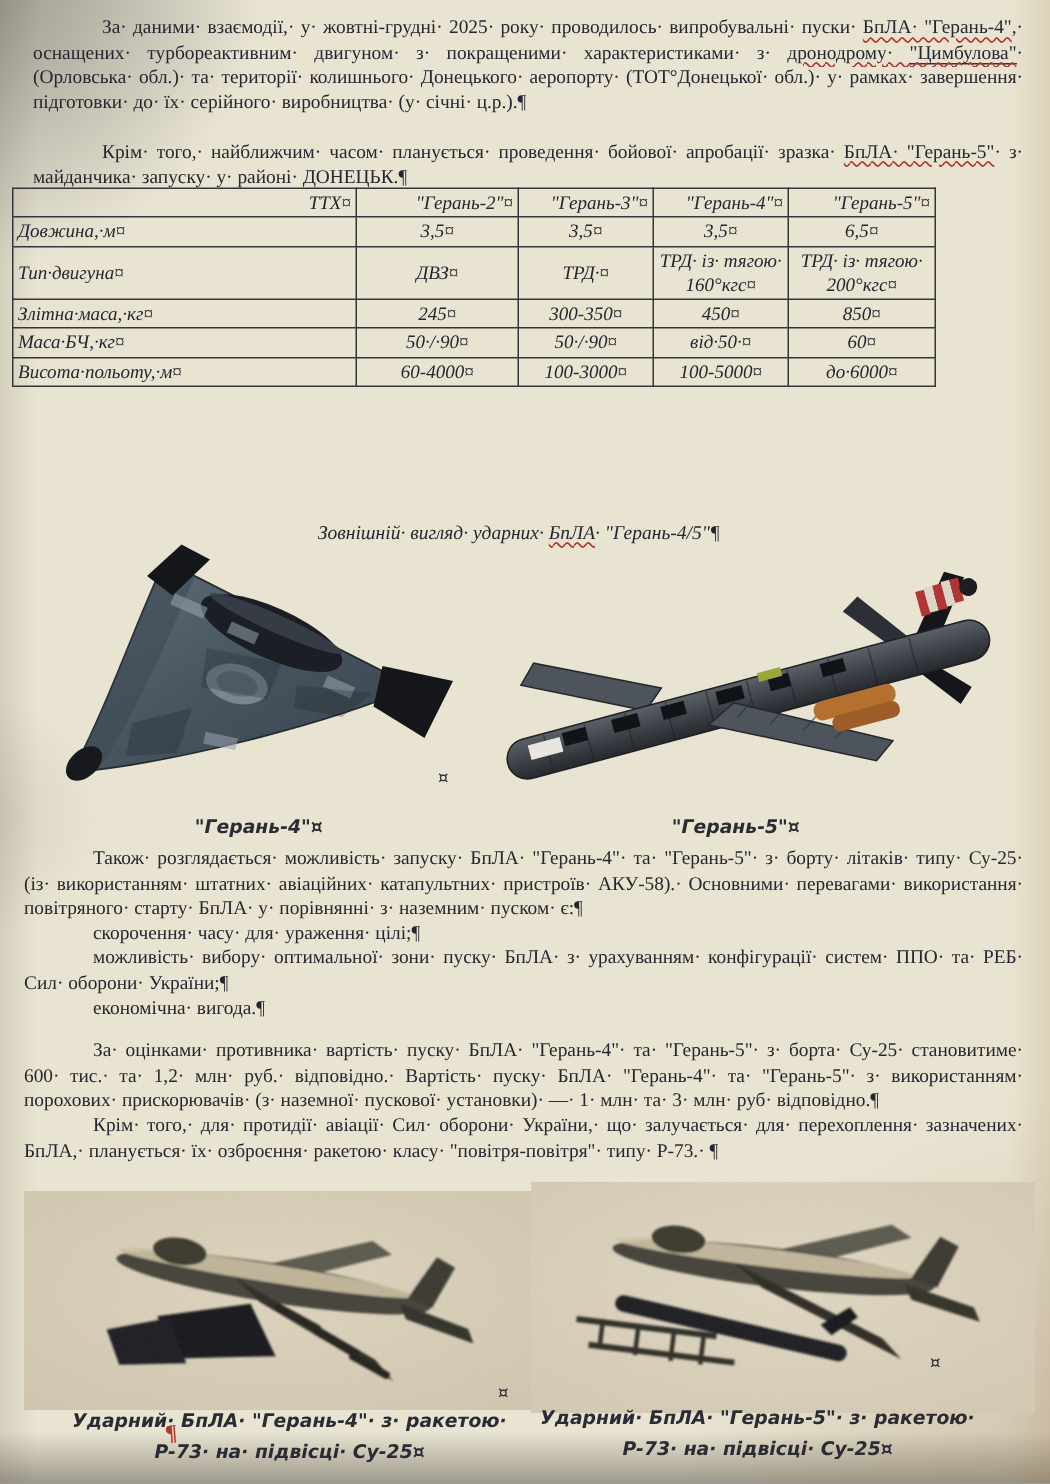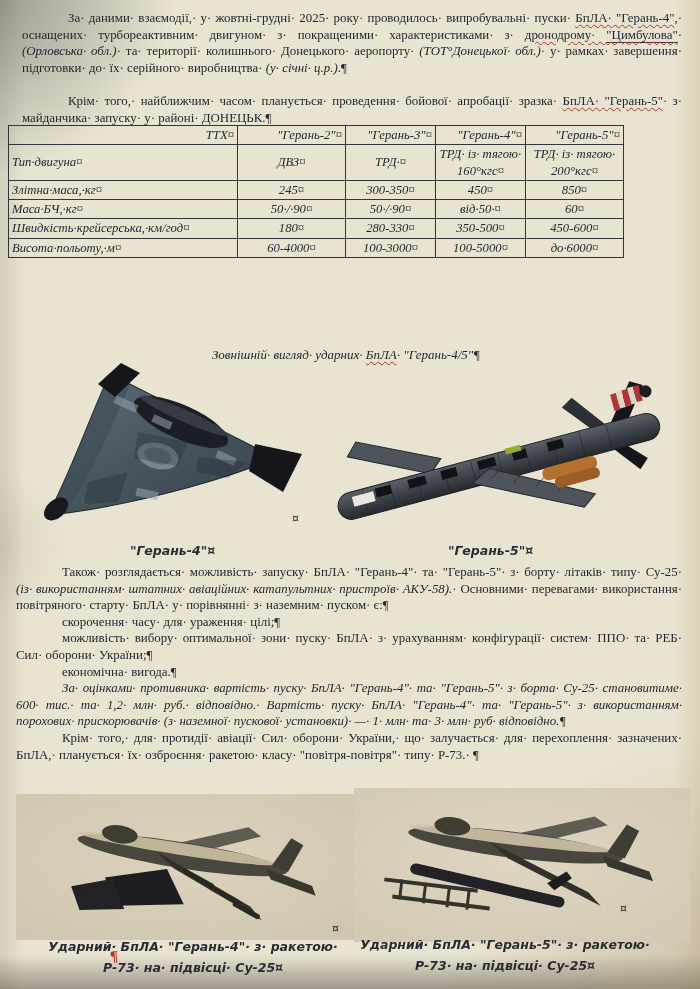--- a/index.html
+++ b/index.html
@@ -10,21 +10,21 @@
       radial-gradient(circle at -2% 55%, rgba(120,112,98,.18), rgba(120,112,98,0) 9%),
       radial-gradient(circle at 103% 101%, rgba(150,128,95,.35), rgba(150,128,95,0) 22%),
       linear-gradient(180deg, rgba(0,0,0,0) 96.5%, rgba(95,90,78,.55) 100%),
       linear-gradient(90deg, rgba(140,132,115,.22) 0%, rgba(140,132,115,0) 3.5%, rgba(190,170,135,0) 96%, rgba(190,165,125,.28) 100%),
       #e9e4d2;
     font-family:"Liberation Serif", serif;color:#262630;
   }
   .blk{position:absolute;}
   .body-text{font-size:12.9px;line-height:16.6px;text-align:justify;}
   .ind{text-indent:46px;}
-  .it{font-style:italic;}
+  .it{margin-top:12px;}
   .sp{text-decoration:underline wavy #b23228 1px;text-underline-offset:2px;}
   .u{text-decoration-line:underline;text-decoration-style:solid;text-decoration-color:#33333b;text-decoration-thickness:1px;}
   .u.sp{text-decoration:underline wavy #b23228 1px;border-bottom:1.2px solid #33333b;}
   .noind{text-indent:46px;text-align:left;}
   
   table.ttx{border-collapse:collapse;table-layout:fixed;width:615px;font-style:italic;font-size:12.7px;}
   table.ttx td,table.ttx th{border:1.6px solid #34343a;padding:1px 3px;line-height:1.28;font-weight:normal;}
   table.ttx th{text-align:right;}
   td.lbl{text-align:left;padding-left:5px;}
   td.val{text-align:center;}
@@ -56,46 +56,46 @@
         </colgroup>
       <tbody>
           <tr>
         <th>ТТХ¤</th>
         <th>"Герань-2"¤</th>
         <th>"Герань-3"¤</th>
         <th>"Герань-4"¤</th>
         <th>"Герань-5"¤</th>
       </tr>
       <tr>
+            <td class="lbl">Довжина,·м¤</td>
+            <td class="val">3,5¤</td>
+            <td class="val">3,5¤</td>
+            <td class="val">3,5¤</td>
+            <td class="val">6,5¤</td>
+          </tr>
+      <tr>
             <td class="lbl">Тип·двигуна¤</td>
             <td class="val">ДВЗ¤</td>
             <td class="val">ТРД·¤</td>
             <td class="val">ТРД· із· тягою· 160°кгс¤</td>
             <td class="val">ТРД· із· тягою· 200°кгс¤</td>
           </tr>
       <tr>
             <td class="lbl">Злітна·маса,·кг¤</td>
             <td class="val">245¤</td>
             <td class="val">300-350¤</td>
             <td class="val">450¤</td>
             <td class="val">850¤</td>
           </tr>
       <tr>
             <td class="lbl">Маса·БЧ,·кг¤</td>
             <td class="val">50·/·90¤</td>
             <td class="val">50·/·90¤</td>
             <td class="val">від·50·¤</td>
             <td class="val">60¤</td>
-          </tr>
-      <tr>
-            <td class="lbl">Швидкість·крейсерська,·км/год¤</td>
-            <td class="val">180¤</td>
-            <td class="val">280-330¤</td>
-            <td class="val">350-500¤</td>
-            <td class="val">450-600¤</td>
           </tr>
       <tr>
             <td class="lbl">Висота·польоту,·м¤</td>
             <td class="val">60-4000¤</td>
             <td class="val">100-3000¤</td>
             <td class="val">100-5000¤</td>
             <td class="val">до·6000¤</td>
           </tr>
     </tbody>
       </table>

